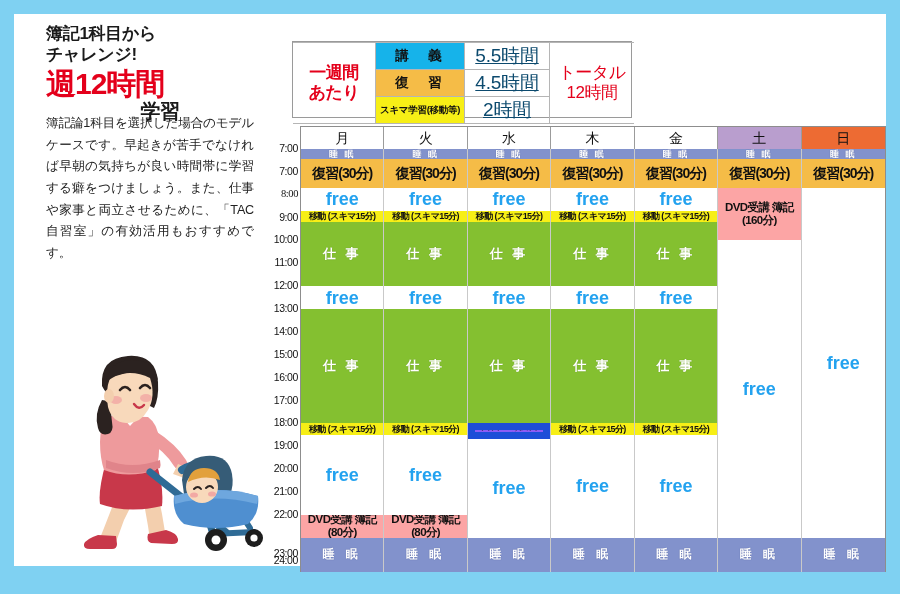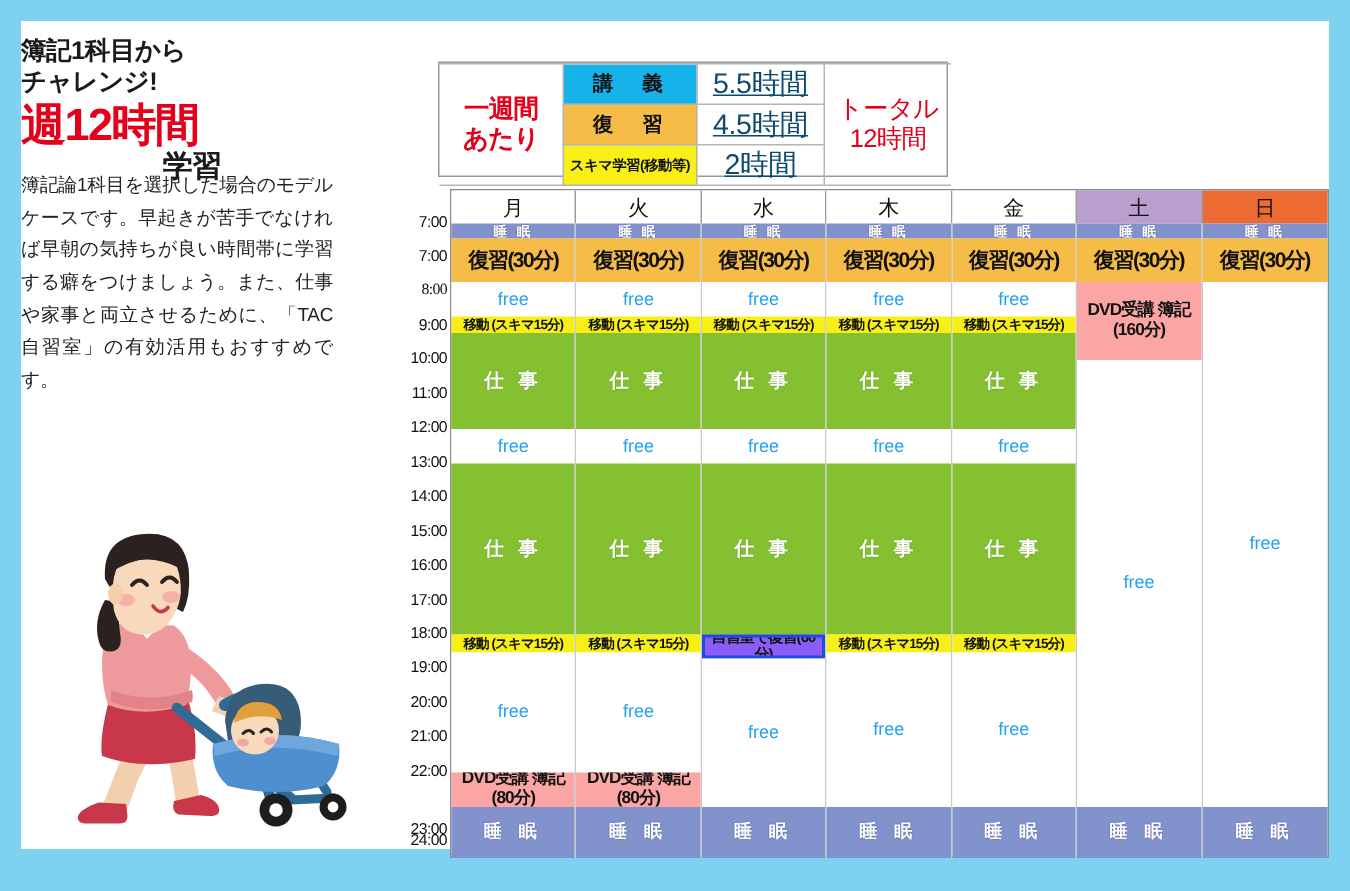--- a/index.html
+++ b/index.html
@@ -10,21 +10,21 @@
     overflow:hidden;
   }
   #page{
     position:absolute;left:14px;top:14px;
     width:872px;height:552px;
     background:#ffffff;
   }
 
   
   #left{
-    position:absolute;left:0;top:10px;width:228px;height:540px;
+    position:absolute;left:32px;top:10px;width:228px;height:540px;
   }
   .head-line{
     font-size:17px;font-weight:bold;color:#1a1a1a;line-height:1.22;
     letter-spacing:-0.3px;
   }
   .head-big{
     margin-top:3px;line-height:1.05;white-space:nowrap;
   }
   .head-big .red{
     color:#e4001b;font-size:30px;font-weight:bold;letter-spacing:-1px;
@@ -88,27 +88,27 @@
   .col.last{border-right:none;}
   .blk{
     position:absolute;left:0;right:0;box-sizing:border-box;
     display:flex;align-items:center;justify-content:center;
     text-align:center;overflow:hidden;line-height:1.12;
   }
   .b-sleep{background:#8292cc;color:#fff;font-size:9px;font-weight:bold;letter-spacing:2px;
            text-shadow:0 0 1px #4a5a99;}
   .b-sleep.big{font-size:12px;letter-spacing:4px;}
   .b-review{background:#f5bc47;color:#111;font-size:14px;font-weight:bold;letter-spacing:-1px;}
-  .b-free{background:#fff;color:#23a2ef;font-size:12px;font-weight:normal;}
+  .b-free{background:#fff;color:#23a2ef;font-size:18px;font-weight:bold;}
   .b-move{background:#f7ef16;color:#111;font-size:9px;font-weight:bold;letter-spacing:-0.6px;}
   .b-work{background:#84c030;color:#fff;font-size:13px;font-weight:bold;letter-spacing:3px;
           text-shadow:0 0 1px #5e8f18;}
   .b-dvd{background:#fca5a5;color:#111;font-size:11.5px;font-weight:bold;letter-spacing:-0.6px;}
   .b-study{background:#8b5cf6;color:#111;font-size:10px;font-weight:bold;letter-spacing:-0.6px;
-           border:2px solid #1d4ed8;}
+           border:7px solid #1d4ed8;}
 </style>
 </head>
 <body>
 
 <div id="page">
 
   <div id="left">
     <div class="head-line">簿記1科目から</div>
     <div class="head-line">チャレンジ!</div>
     <div class="head-big">

